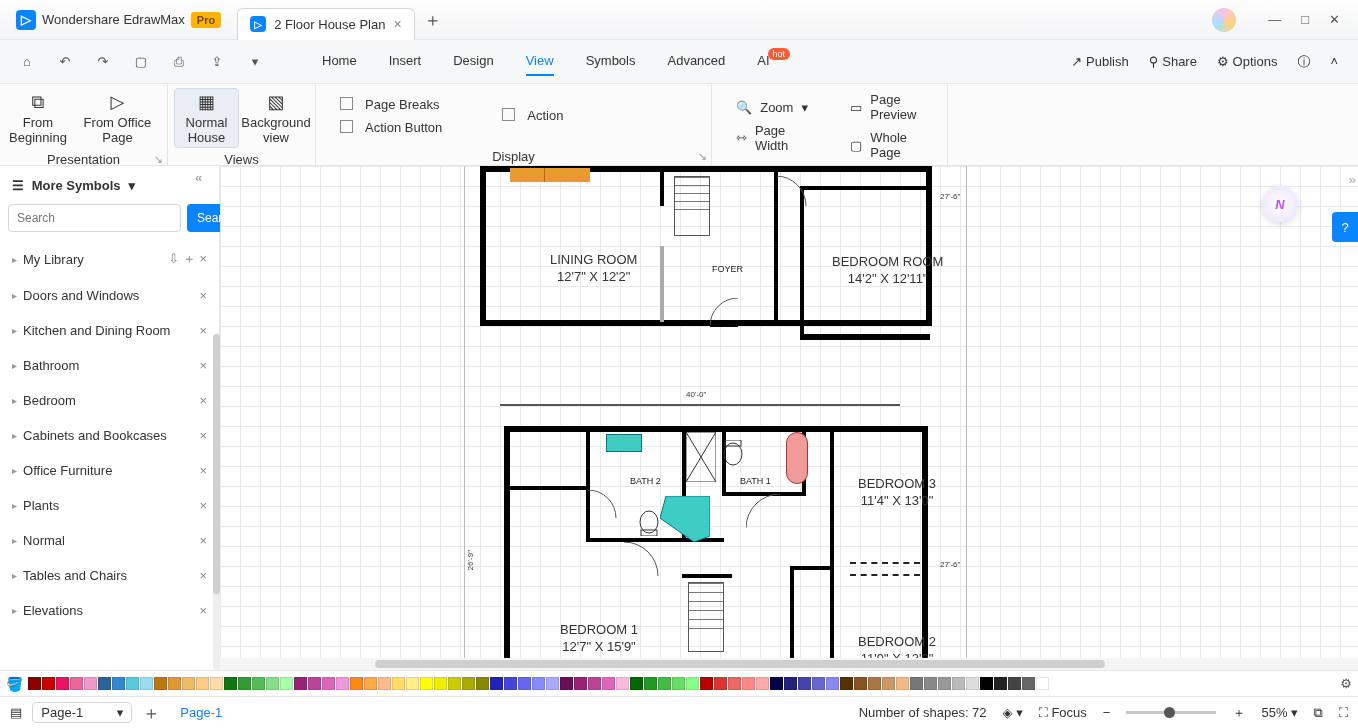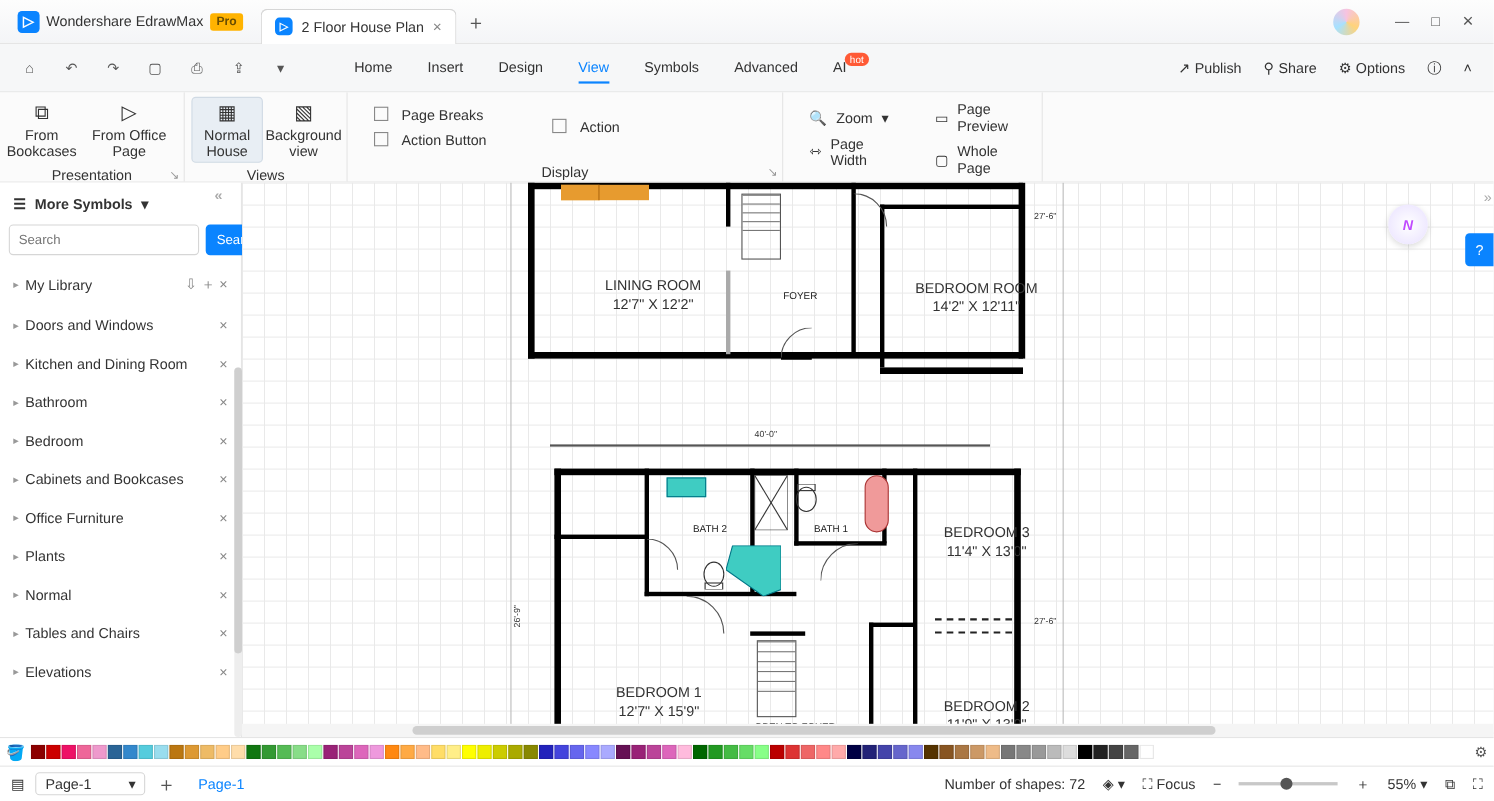--- a/index.html
+++ b/index.html
@@ -141,21 +141,21 @@
     <span class="rm">˄</span>
   </div>
 </div>
 
 <div class="ribbon">
   <div class="r-group" style="width:168px">
     <div class="r-body">
       <div class="big-btn">
           <span class="big-ic">⧉</span>
           <span style="white-space:pre-line">From
-Bookcases</span>
+Beginning</span>
         </div>
       <div class="big-btn" style="width:90px">
           <span class="big-ic">▷</span>
           <span style="white-space:pre-line">From Office
 Page</span>
         </div>
     </div>
     <div class="r-label">
         <span>Presentation</span>
         <span class="r-pop">↘</span>

